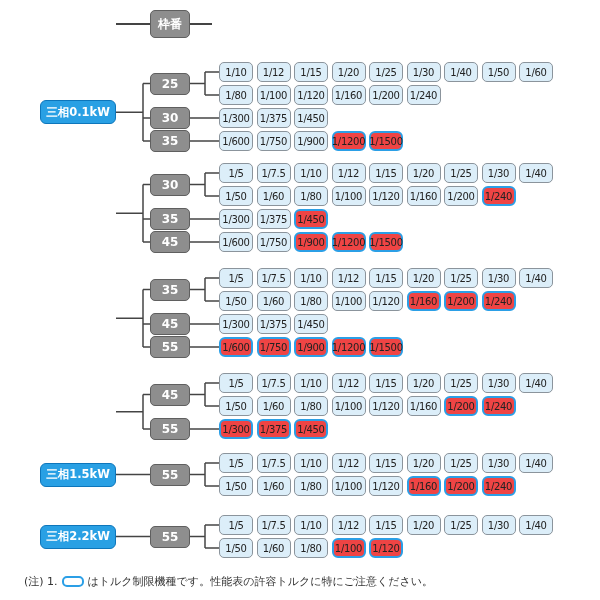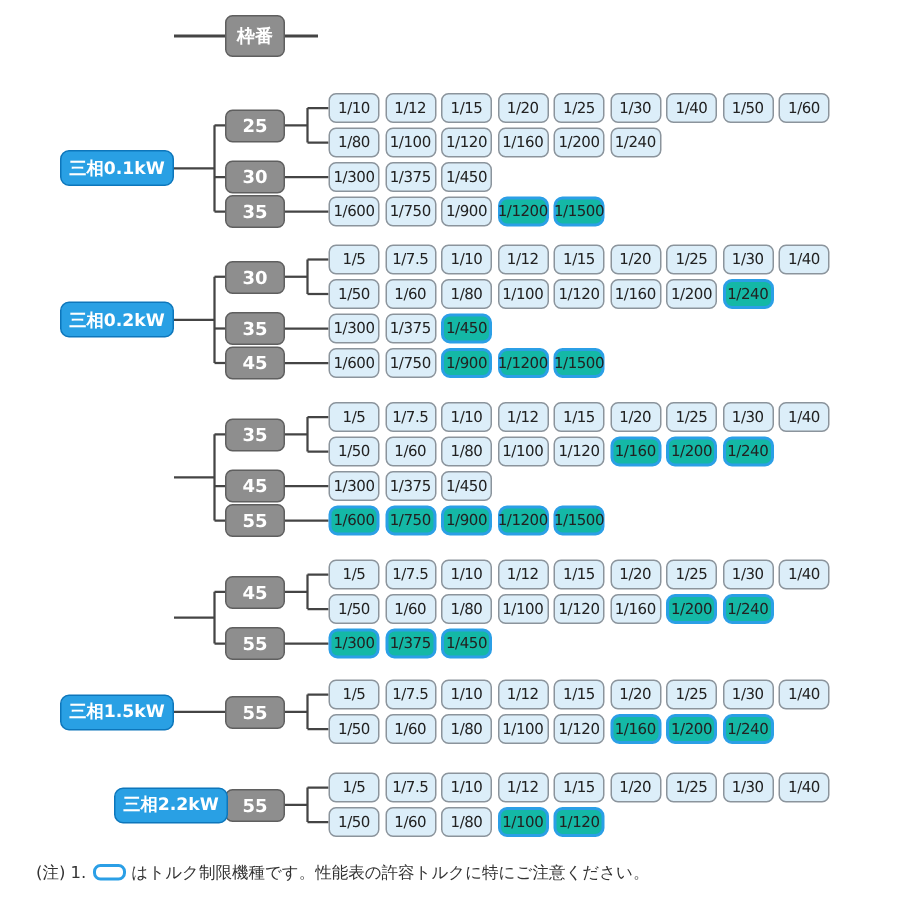--- a/index.html
+++ b/index.html
@@ -21,21 +21,21 @@
   .conn-h{position:absolute;height:1.5px;background:#444;z-index:1;}
 
   
   .section{position:absolute;left:0;width:600px;}
   .section svg{position:absolute;left:0;top:0;z-index:1;}
   .section svg line{stroke:#444;stroke-width:1.5;}
   .ratio{position:absolute;width:34px;height:20px;box-sizing:border-box;
     border:1.5px solid #8b949c;background:#dceef9;border-radius:5px;
     font-size:10px;letter-spacing:-0.3px;color:#222;
     display:flex;align-items:center;justify-content:center;z-index:2;}
-  .ratio.limited{border:2px solid #2b9fe6;background:#14b8a6;border-radius:6px;}
+  .ratio.limited{border:2px solid #2b9fe6;background:#ef4444;border-radius:6px;}
 
   
   .footnote{position:absolute;left:24px;top:574px;font-size:11px;color:#333;white-space:nowrap;}
   .legend-box{display:inline-block;width:22px;height:11px;box-sizing:border-box;
     border:2px solid #2b9fe6;border-radius:5px;background:#fff;vertical-align:-2px;margin:0 4px;}
 </style>
 </head>
 <body>
 
 <div id="page">
@@ -122,21 +122,20 @@
         <div class="frame-box" style="top: 45px;">35</div>
         <div class="ratio" style="left: 219px; top: 46px;">1/300</div>
         <div class="ratio" style="left: 256.5px; top: 46px;">1/375</div>
         <div class="ratio limited" style="left: 294px; top: 46px;">1/450</div>
         <div class="frame-box" style="top: 68px;">45</div>
         <div class="ratio" style="left: 219px; top: 69px;">1/600</div>
         <div class="ratio" style="left: 256.5px; top: 69px;">1/750</div>
         <div class="ratio limited" style="left: 294px; top: 69px;">1/900</div>
         <div class="ratio limited" style="left: 331.5px; top: 69px;">1/1200</div>
         <div class="ratio limited" style="left: 369px; top: 69px;">1/1500</div>
-        <div class="motor-box" style="top: 38.25px;">三相0.2kW</div>
       </div>
       <div class="section" style="top: 268px; height: 89px;">
         <svg width="600" height="93">
           <line x1="190" y1="21.5" x2="205" y2="21.5"></line>
           <line x1="205" y1="10" x2="205" y2="33"></line>
           <line x1="205" y1="10" x2="219" y2="10"></line>
           <line x1="205" y1="33" x2="219" y2="33"></line>
           <line x1="190" y1="56" x2="219" y2="56"></line>
           <line x1="190" y1="79" x2="219" y2="79"></line>
           <line x1="116" y1="50.25" x2="143" y2="50.25"></line>
@@ -253,20 +252,20 @@
         <div class="ratio" style="left: 369px; top: 0px;">1/15</div>
         <div class="ratio" style="left: 406.5px; top: 0px;">1/20</div>
         <div class="ratio" style="left: 444px; top: 0px;">1/25</div>
         <div class="ratio" style="left: 481.5px; top: 0px;">1/30</div>
         <div class="ratio" style="left: 519px; top: 0px;">1/40</div>
         <div class="ratio" style="left: 219px; top: 23px;">1/50</div>
         <div class="ratio" style="left: 256.5px; top: 23px;">1/60</div>
         <div class="ratio" style="left: 294px; top: 23px;">1/80</div>
         <div class="ratio limited" style="left: 331.5px; top: 23px;">1/100</div>
         <div class="ratio limited" style="left: 369px; top: 23px;">1/120</div>
-        <div class="motor-box" style="top: 9.5px; margin-left: 36px;">三相2.2kW</div>
+        <div class="motor-box" style="top: 9.5px;">三相2.2kW</div>
       </div>
     </div>
 
   <div class="footnote">
     <span>(注) 1.</span><span class="legend-box"></span><span>はトルク制限機種です。性能表の許容トルクに特にご注意ください。</span>
   </div>
 </div>
 
 </body></html>

